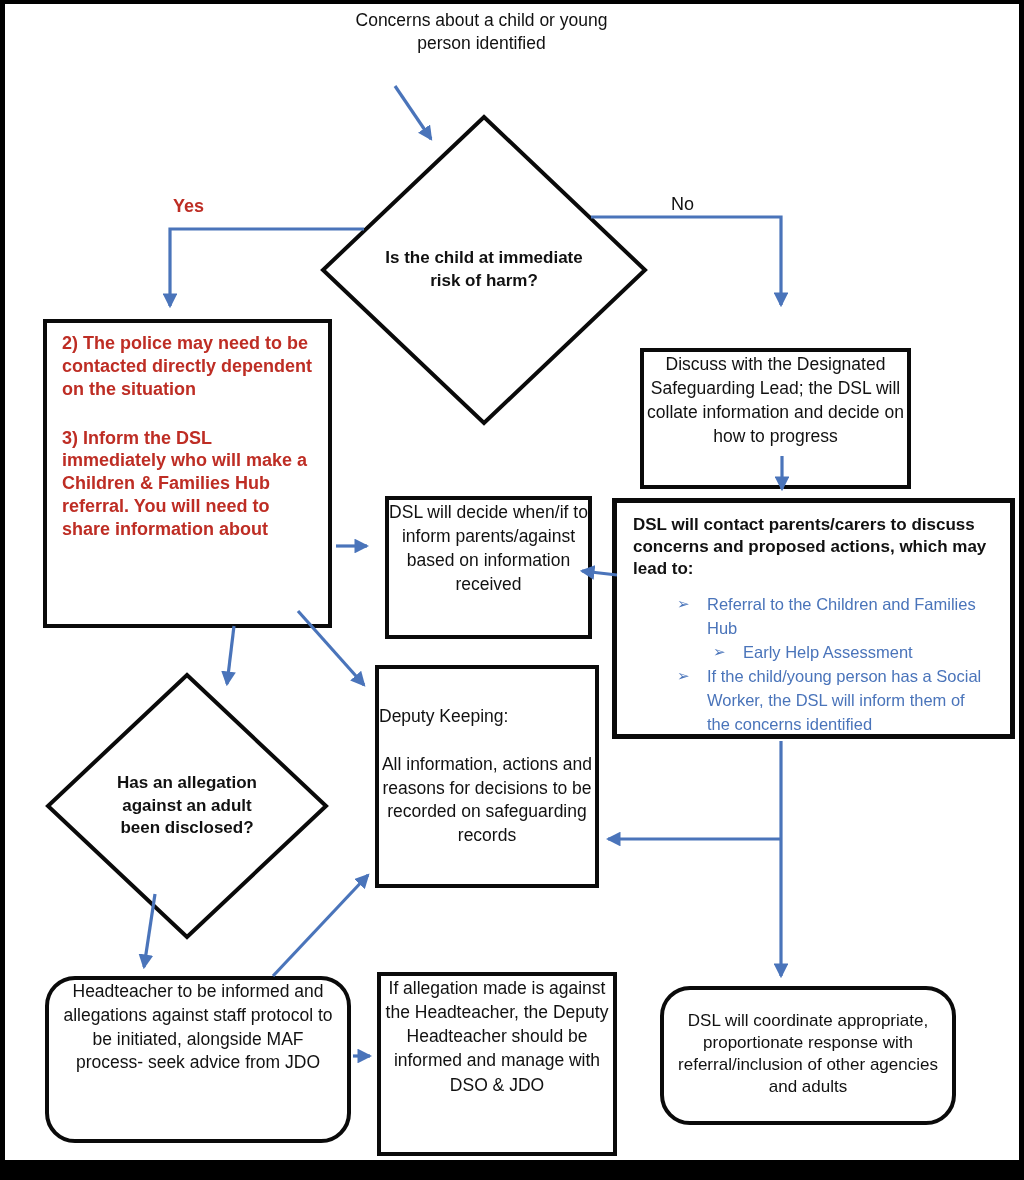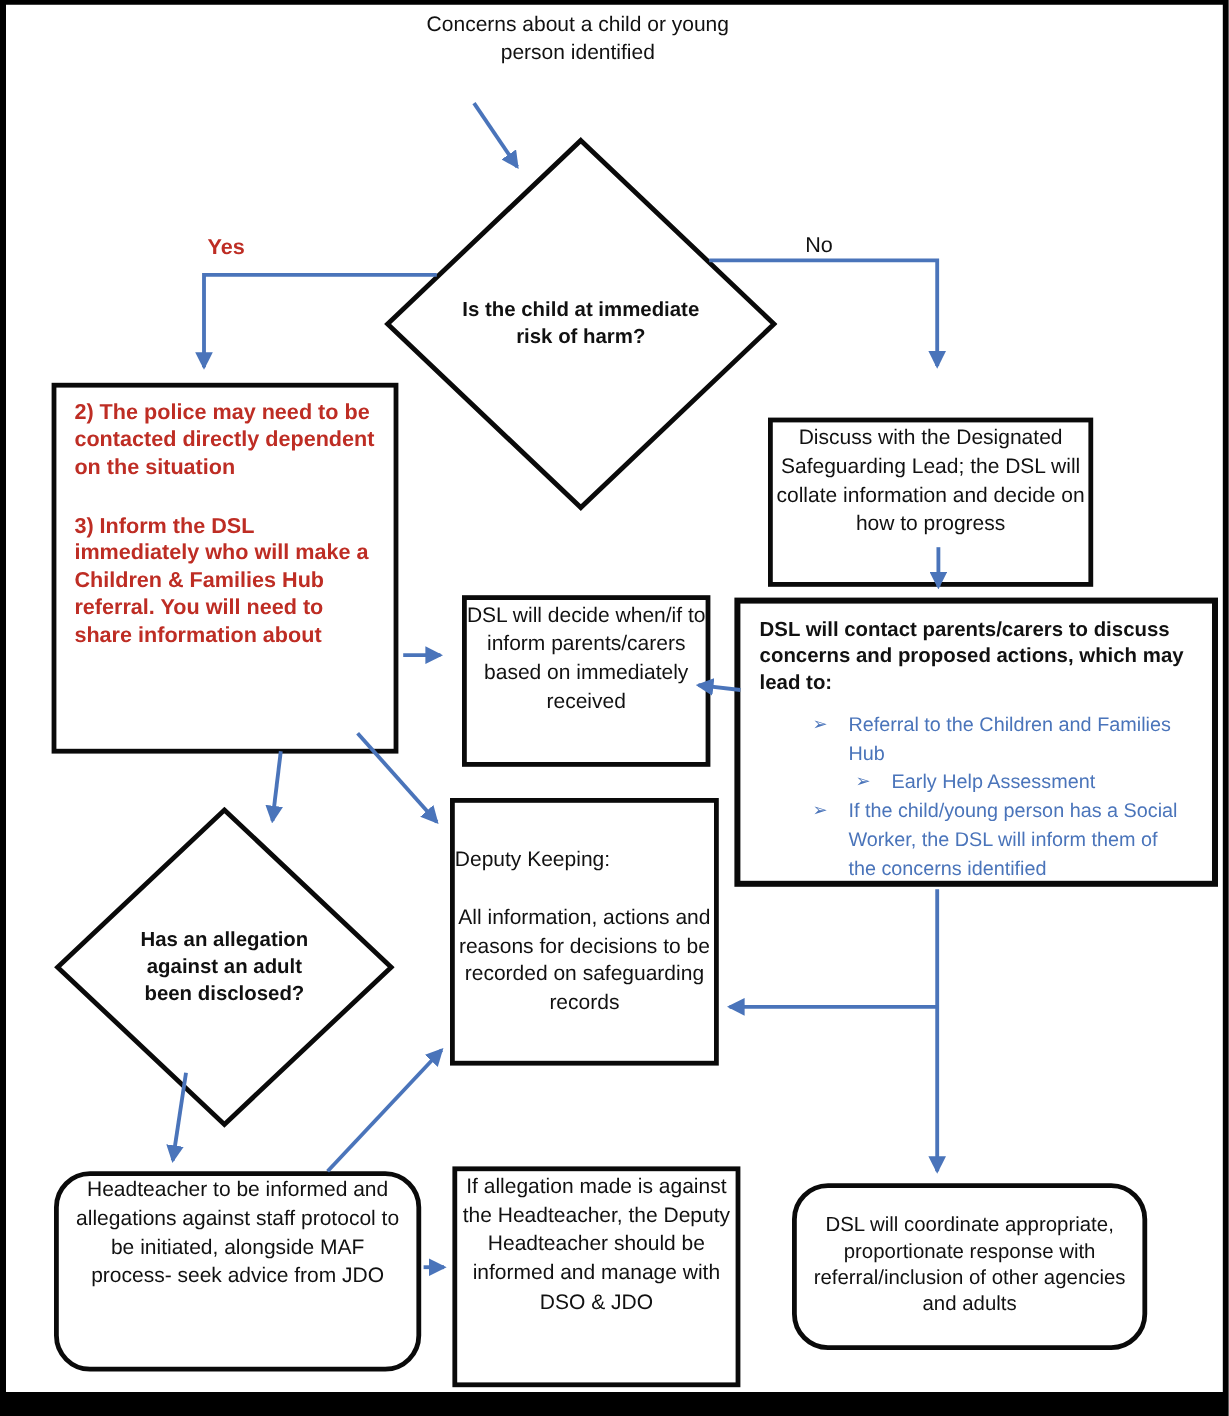--- a/index.html
+++ b/index.html
@@ -73,21 +73,21 @@
   <div class="node rect" id="node-emergency">
     <p>2)  The police may need to be contacted directly dependent on the situation</p>
     <p>3) Inform the DSL immediately who will make a Children &amp; Families Hub referral. You will need to share information about</p>
   </div>
 
   <div class="node rect" id="node-discuss">
     <span>Discuss with the Designated Safeguarding Lead; the DSL will collate information and decide on how to progress</span>
   </div>
 
   <div class="node rect" id="node-decide">
-    <span>DSL will decide when/if to inform parents/carers based on immediately received</span>
+    <span>DSL will decide when/if to inform parents/against based on information received</span>
   </div>
 
   <div class="node rect" id="node-parents">
     <div class="heading">DSL will contact parents/carers to discuss concerns and proposed actions, which may lead to:</div>
     <div class="bullets">
       <div class="bullet-row lvl1">
         <span class="bullet-glyph">➢</span>
         <span class="bullet-text">Referral to the Children and Families Hub</span>
       </div>
       <div class="bullet-row lvl2">

